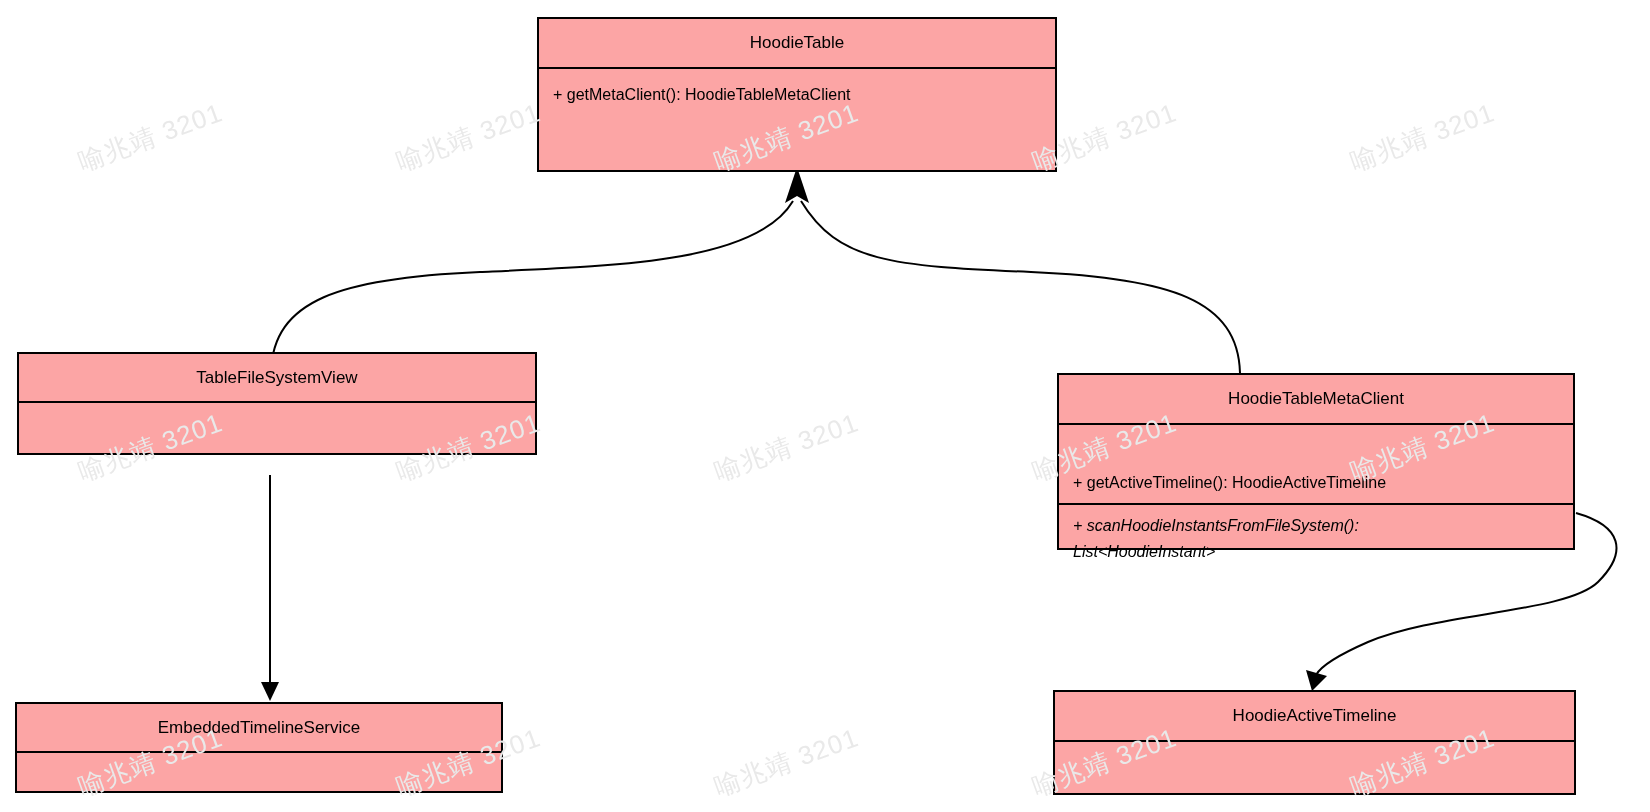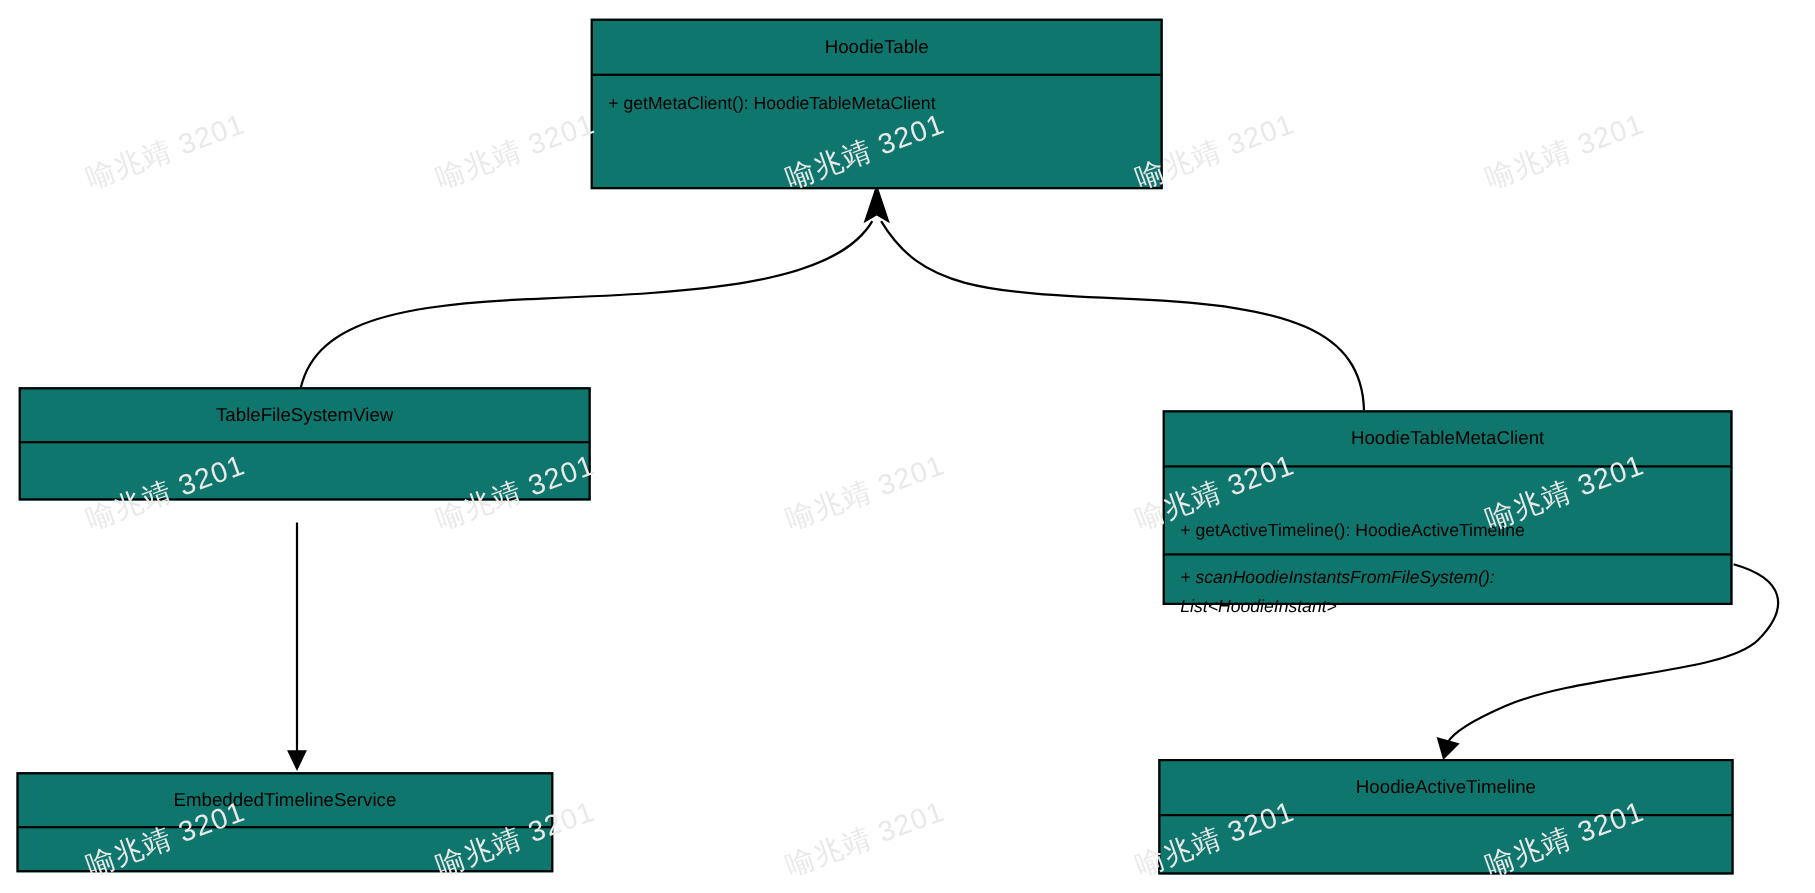--- a/index.html
+++ b/index.html
@@ -13,21 +13,21 @@
     overflow: hidden;
   }
   #connectors {
     position: absolute;
     left: 0; top: 0;
     width: 1650px; height: 812px;
     z-index: 1;
   }
   .uml-class {
     position: absolute;
-    background: #0f766e;
+    background: #fca5a5;
     border: 2px solid #000;
     box-sizing: border-box;
     z-index: 2;
   }
   .uml-title {
     display: flex;
     align-items: center;
     justify-content: center;
     font-size: 17px;
     border-bottom: 2px solid #000;

